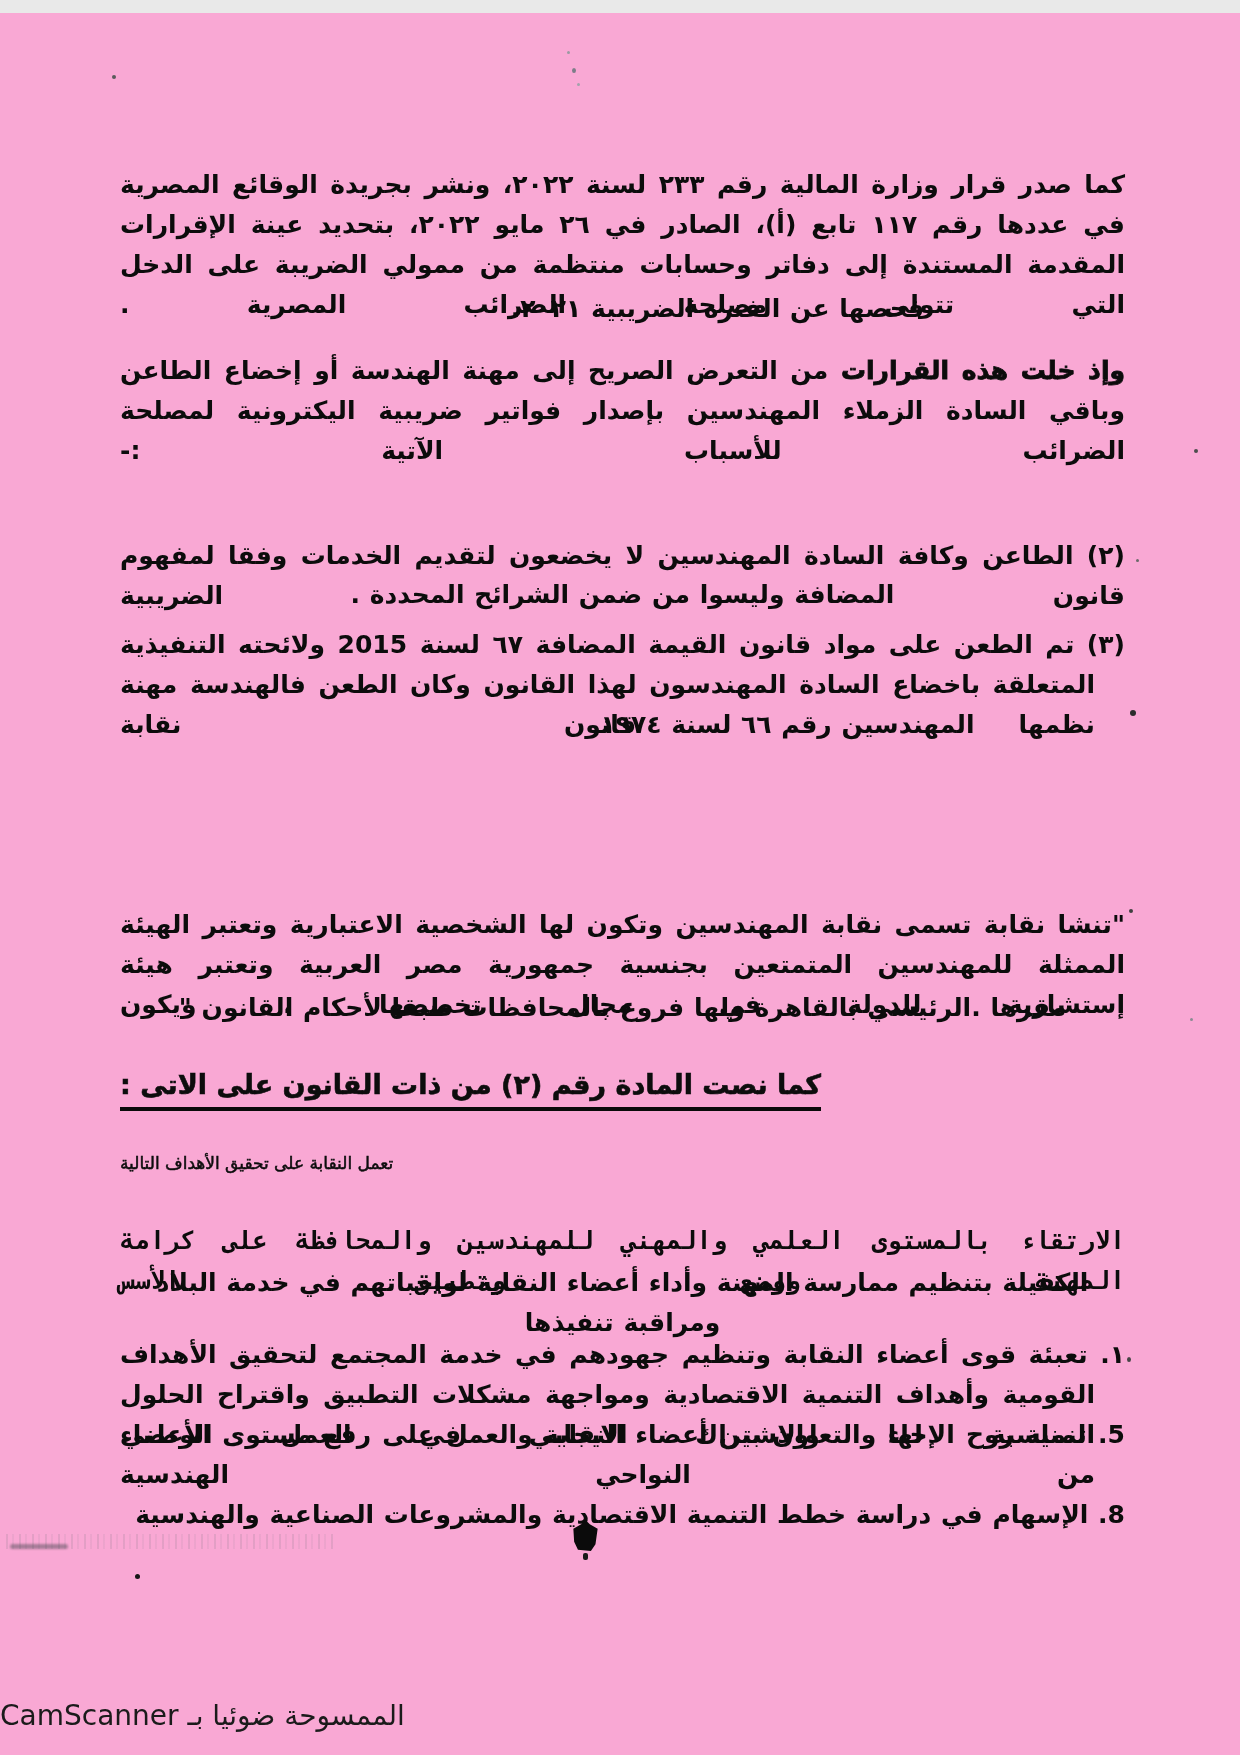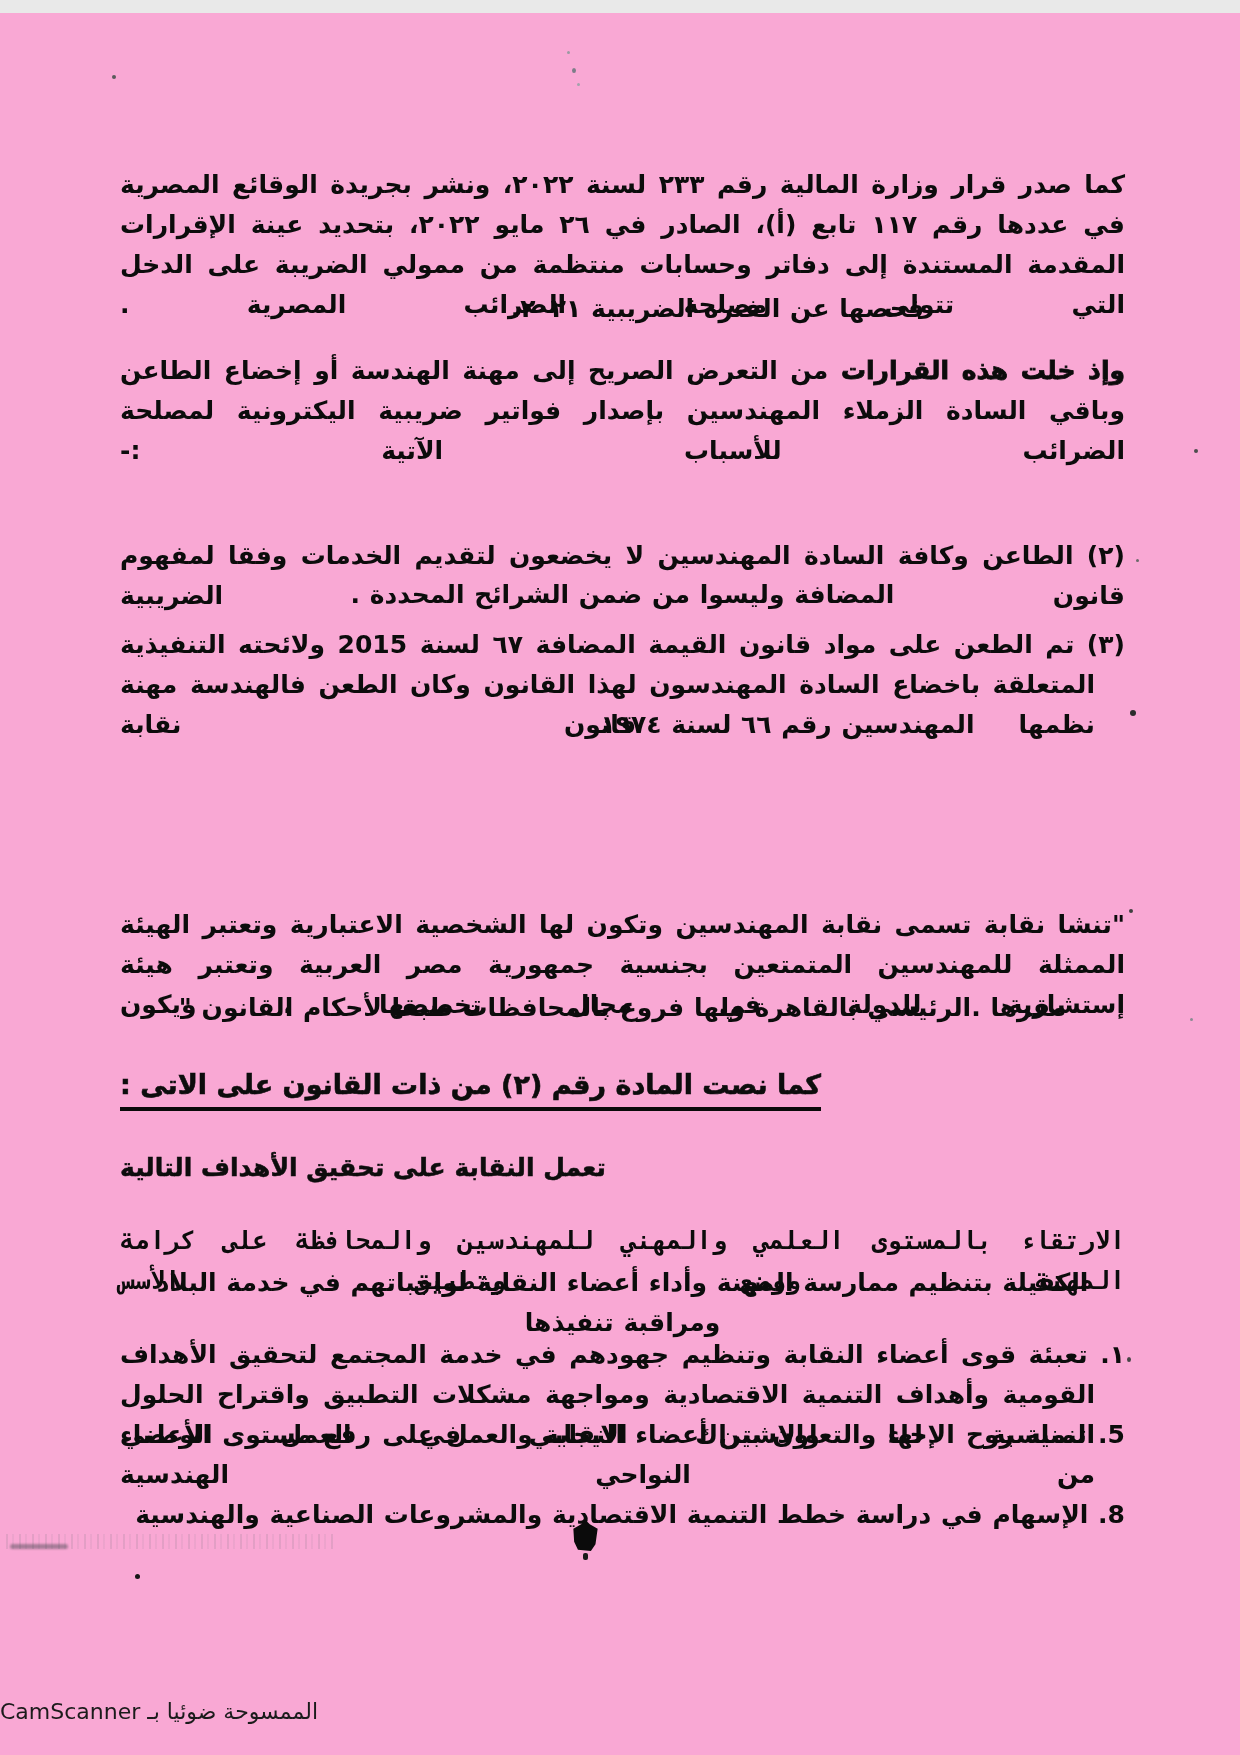--- a/index.html
+++ b/index.html
@@ -51,32 +51,32 @@
   }
   .heading {
     display: inline-block;
     font-size: 27px;
     font-weight: 700;
     -webkit-text-stroke: 0.6px #0c0c0c;
     padding-bottom: 7px;
   }
   .underlined { border-bottom: 4px solid #0a0a0a; }
   .goals-heading {
-    font-size: 25px;
-    font-weight: 700;
+    font-size: 17px;
+    font-weight: 400;
     -webkit-text-stroke: 0.5px #0c0c0c;
   }
   .footer {
     position: absolute;
     top: 1686px;
     right: 6px;
     left: 0;
     text-align: left;
     direction: rtl;
-    font-size: 22px;
+    font-size: 28px;
     font-weight: 400;
     color: #1b1b1b;
     font-family: "DejaVu Sans", sans-serif;
   }
   .footer-inner { direction: rtl; unicode-bidi: plaintext; }
   
   .dot {
     position: absolute;
     background: #3a3a3a;
     border-radius: 50%;

